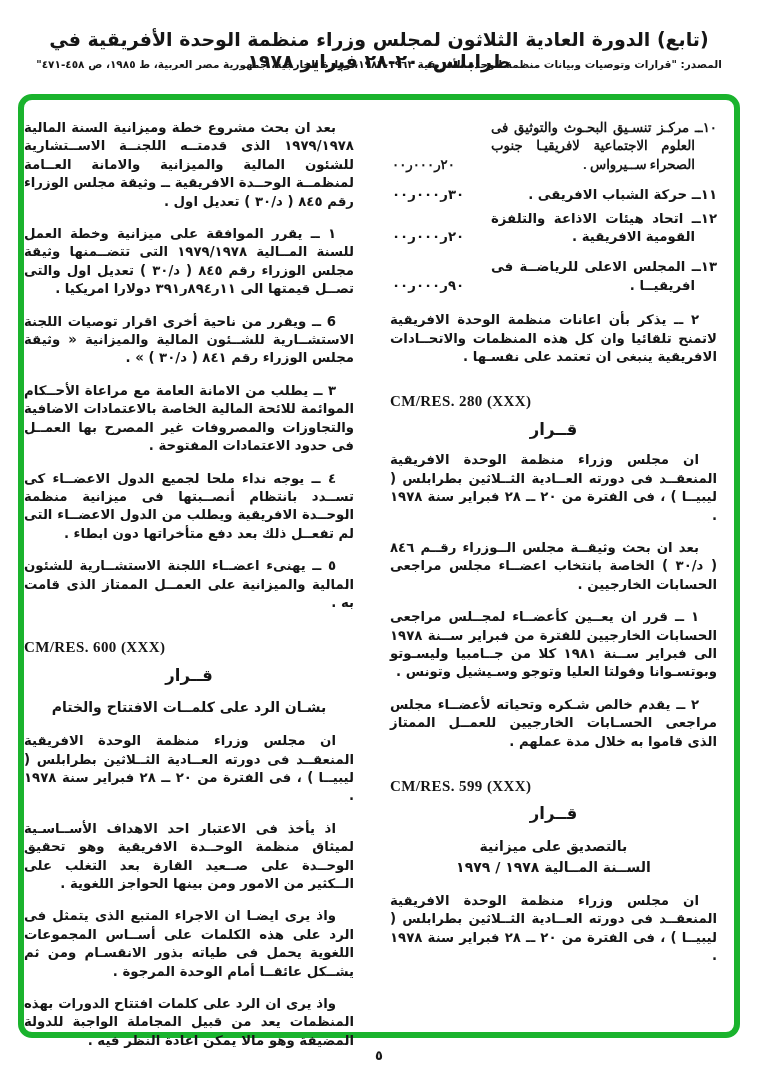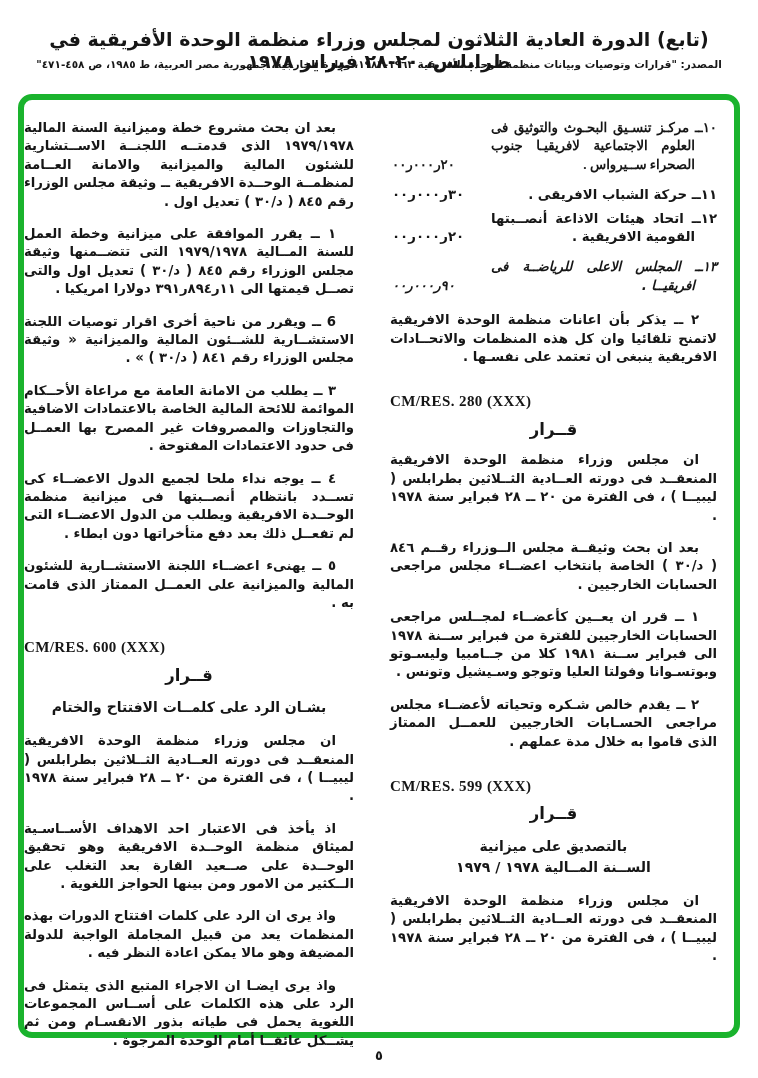--- a/index.html
+++ b/index.html
@@ -14,21 +14,21 @@
          box-sizing:border-box;border:6px solid #1ab32d;border-radius:14px;}
   .col{position:absolute;direction:rtl;text-align:justify;
        font-size:13.3px;font-weight:bold;line-height:18.4px;}
   .col-left{left:24px;top:119px;width:330px;}
   .col-right{left:390px;top:119px;width:327px;}
   .par{margin:0 0 14px 0;text-indent:18px;}
   .items{margin:0 0 16px 0;}
   .item{position:relative;margin-bottom:12px;}
   .item:nth-child(1){font-family:Liberation Serif, serif;}
   .item:nth-child(2){margin-bottom:5px;}
-  .item:nth-child(4){margin-bottom:16px;font-style:italic;}
+  .item:nth-child(4){margin-bottom:16px;}
   .item-label{display:block;width:226px;padding-right:22px;text-indent:-22px;
               box-sizing:border-box;}
   .amount{position:absolute;left:2px;bottom:0;white-space:nowrap;}
   .resnum{direction:ltr;text-align:left;font-family:"Liberation Serif",serif;
           font-size:15px;font-weight:bold;letter-spacing:.4px;margin:26px 0 10px 0;}
   .qarar{text-align:center;font-size:16.5px;margin:0 0 12px 0;text-indent:0;}
   .subject{text-align:center;font-size:14px;line-height:21px;margin:0 0 14px 0;}
   .pagenum{position:absolute;top:1048px;left:0;right:0;text-align:center;
            font-size:13px;font-weight:bold;}
 </style>
@@ -46,21 +46,21 @@
     <div class="items">
       <div class="item">
         <span class="item-label">١٠ــ مركـز تنسـيق البحـوث والتوثيق فى العلوم الاجتماعية لافريقيـا جنوب الصحراء ســيرواس .</span>
         <span class="amount">٢٠ر٠٠٠ر٠٠</span>
       </div>
       <div class="item">
         <span class="item-label">١١ــ حركة الشباب الافريقى .</span>
         <span class="amount">٣٠ر٠٠٠ر٠٠</span>
       </div>
       <div class="item">
-        <span class="item-label">١٢ــ اتحاد هيئات الاذاعة أنصــبتها القومية الافريقية .</span>
+        <span class="item-label">١٢ــ اتحاد هيئات الاذاعة والتلفزة القومية الافريقية .</span>
         <span class="amount">٢٠ر٠٠٠ر٠٠</span>
       </div>
       <div class="item">
         <span class="item-label">١٣ــ المجلس الاعلى للرياضــة فى افريقيــا .</span>
         <span class="amount">٩٠ر٠٠٠ر٠٠</span>
       </div>
     </div>
 
     <p class="par">٢ ــ يذكر بأن اعانات منظمة الوحدة الافريقية لاتمنح تلقائيا وان كل هذه المنظمات والاتحــادات الافريقية ينبغى ان تعتمد على نفسـها .</p>
 
@@ -88,18 +88,18 @@
     <p class="par">٤ ــ يوجه نداء ملحا لجميع الدول الاعضــاء كى تســدد بانتظام أنصــبتها فى ميزانية منظمة الوحــدة الافريقية ويطلب من الدول الاعضــاء التى لم تفعــل ذلك بعد دفع متأخراتها دون ابطاء .</p>
     <p class="par">٥ ــ يهنىء اعضــاء اللجنة الاستشــارية للشئون المالية والميزانية على العمــل الممتاز الذى قامت به .</p>
 
     <div class="resnum">CM/RES. 600 (XXX)</div>
     <div class="qarar">قــرار</div>
     <div class="subject">
       <div>بشـان الرد على كلمــات الافتتاح والختام</div>
     </div>
     <p class="par">ان مجلس وزراء منظمة الوحدة الافريقية المنعقــد فى دورته العــادية الثــلاثين بطرابلس ( ليبيــا ) ، فى الفترة من ٢٠ ــ ٢٨ فبراير سنة ١٩٧٨ .</p>
     <p class="par">اذ يأخذ فى الاعتبار احد الاهداف الأســاسـية لميثاق منظمة الوحــدة الافريقية وهو تحقيق الوحــدة على صــعيد القارة بعد التغلب على الــكثير من الامور ومن بينها الحواجز اللغوية .</p>
+    <p class="par">واذ يرى ايضـا ان الاجراء المتبع الذى يتمثل فى الرد على هذه الكلمات على أســاس المجموعات اللغوية يحمل فى طياته بذور الانقسـام ومن ثم يشــكل عائقــا أمام الوحدة المرجوة .</p>
     <p class="par">واذ يرى ان الرد على كلمات افتتاح الدورات بهذه المنظمات يعد من قبيل المجاملة الواجبة للدولة المضيفة وهو مالا يمكن اعادة النظر فيه .</p>
-    <p class="par">واذ يرى ايضـا ان الاجراء المتبع الذى يتمثل فى الرد على هذه الكلمات على أســاس المجموعات اللغوية يحمل فى طياته بذور الانقسـام ومن ثم يشــكل عائقــا أمام الوحدة المرجوة .</p>
   </div>
 
   <div class="pagenum">٥</div>
 </div>
 
 </body></html>

